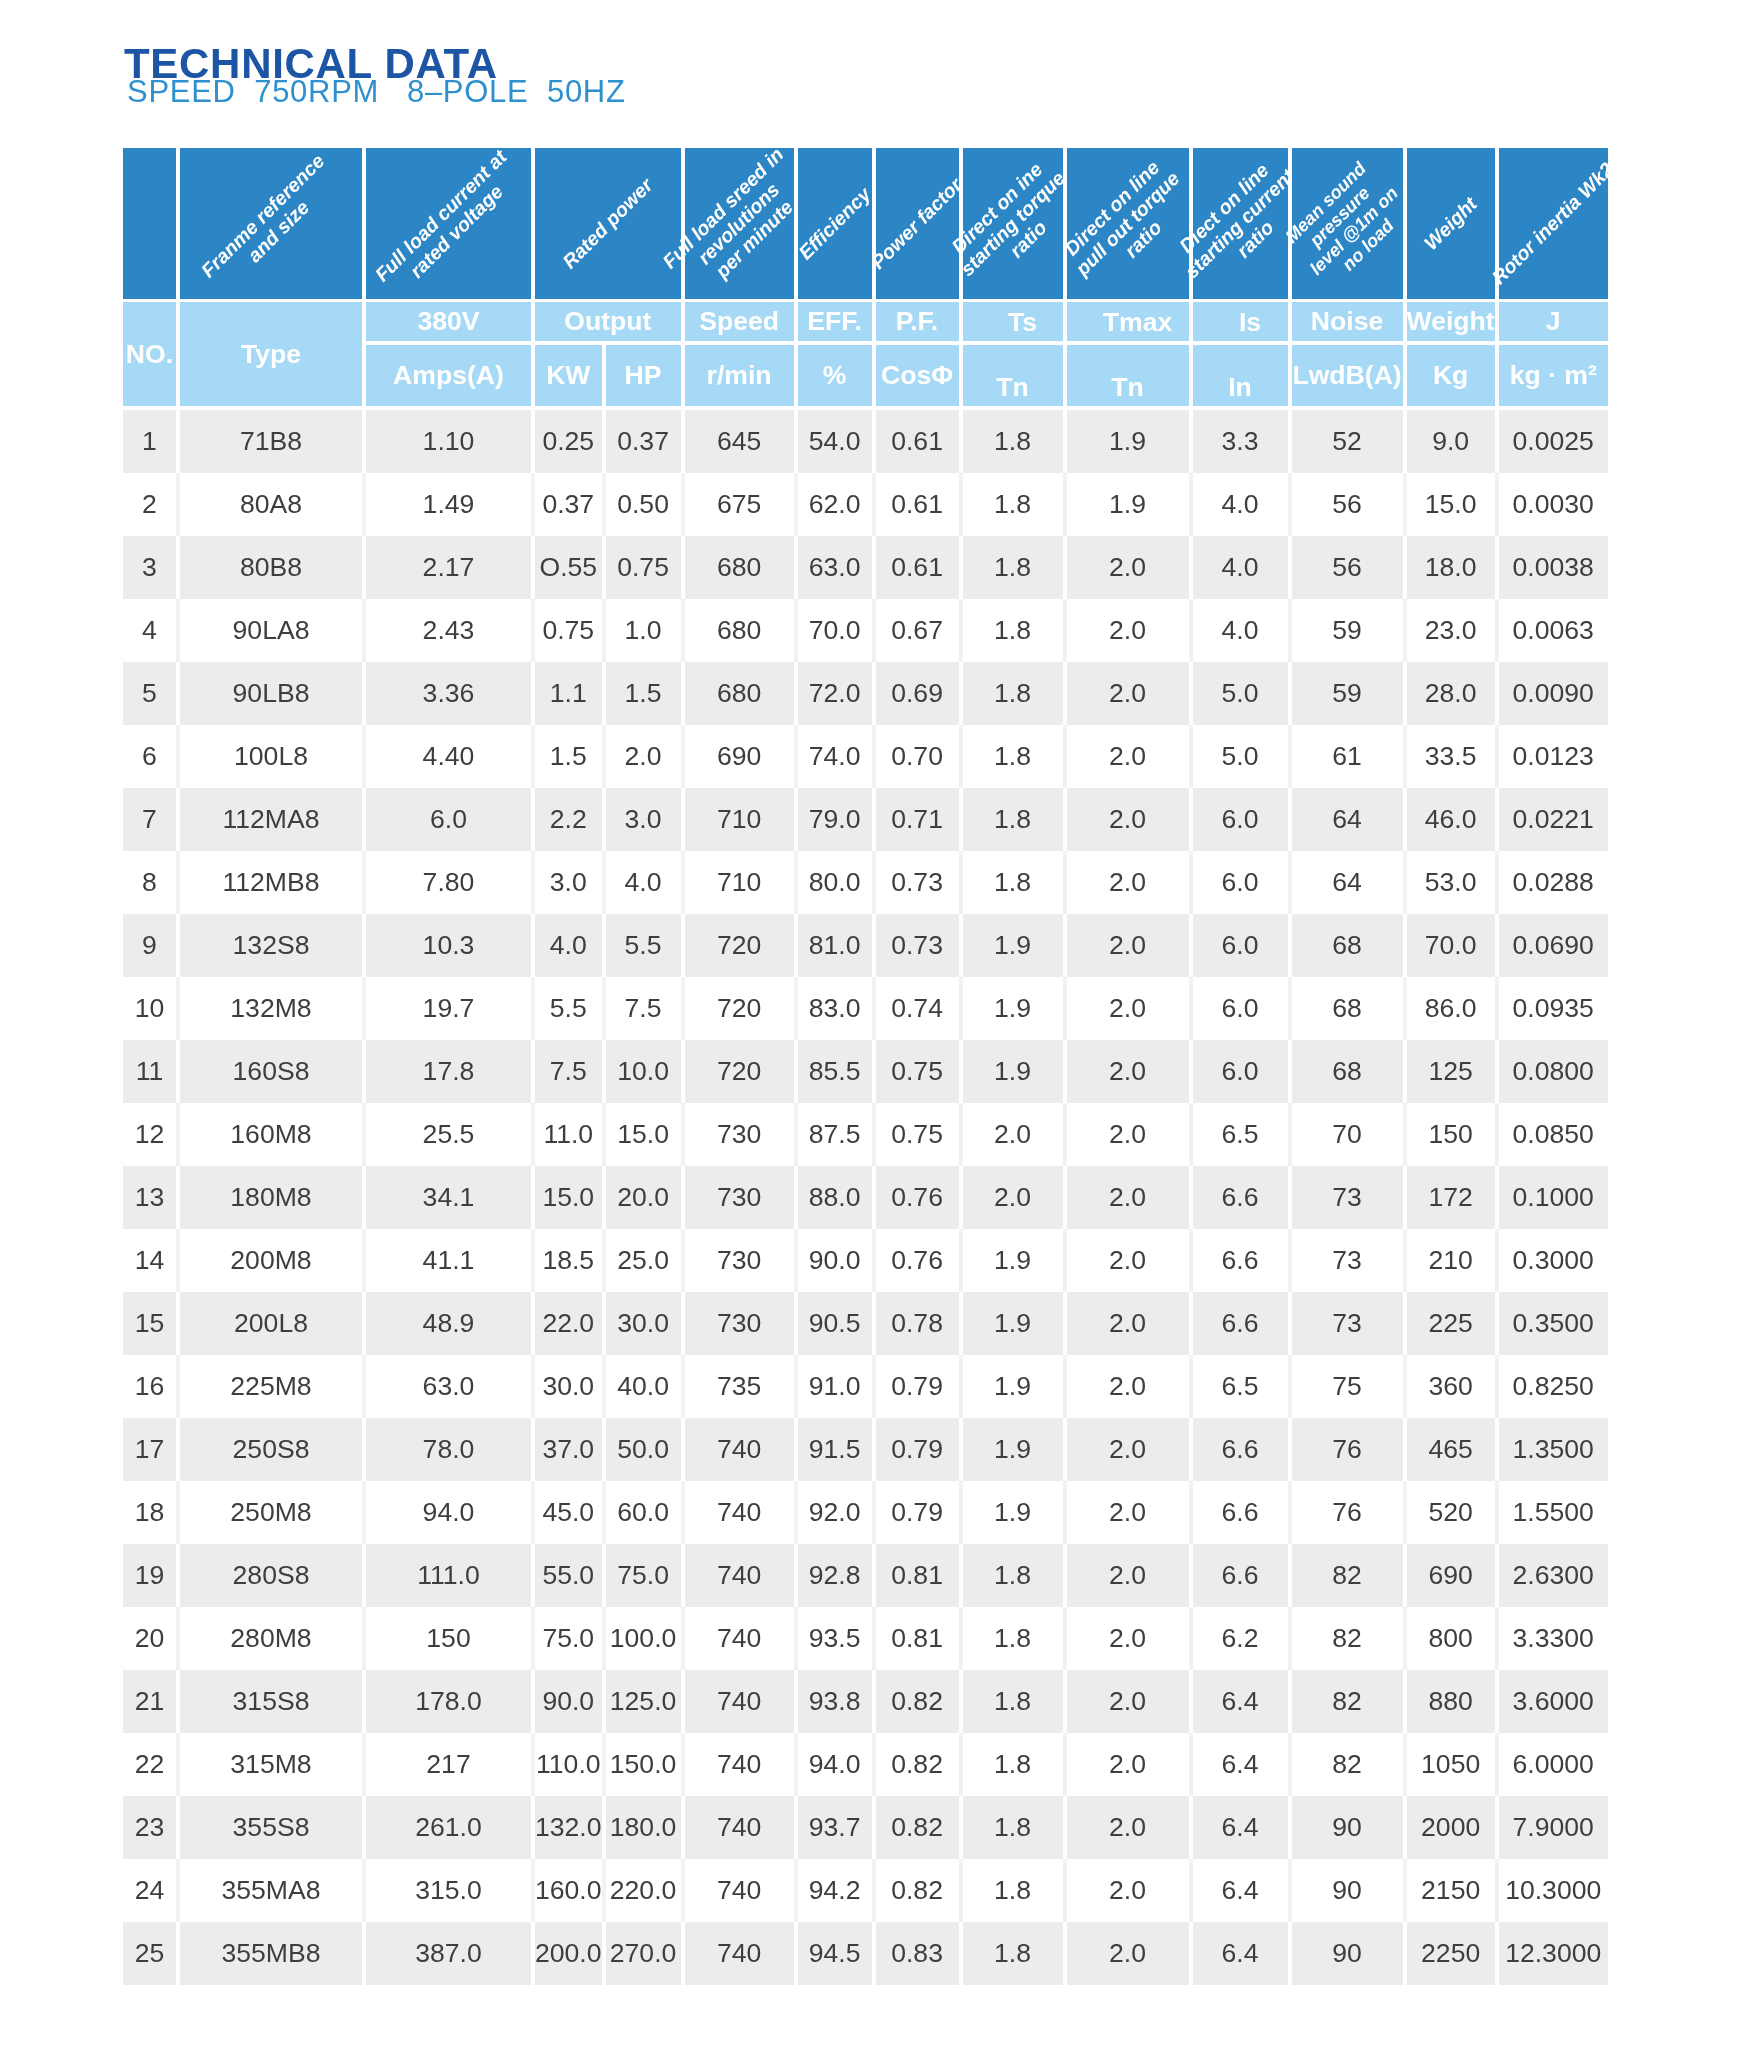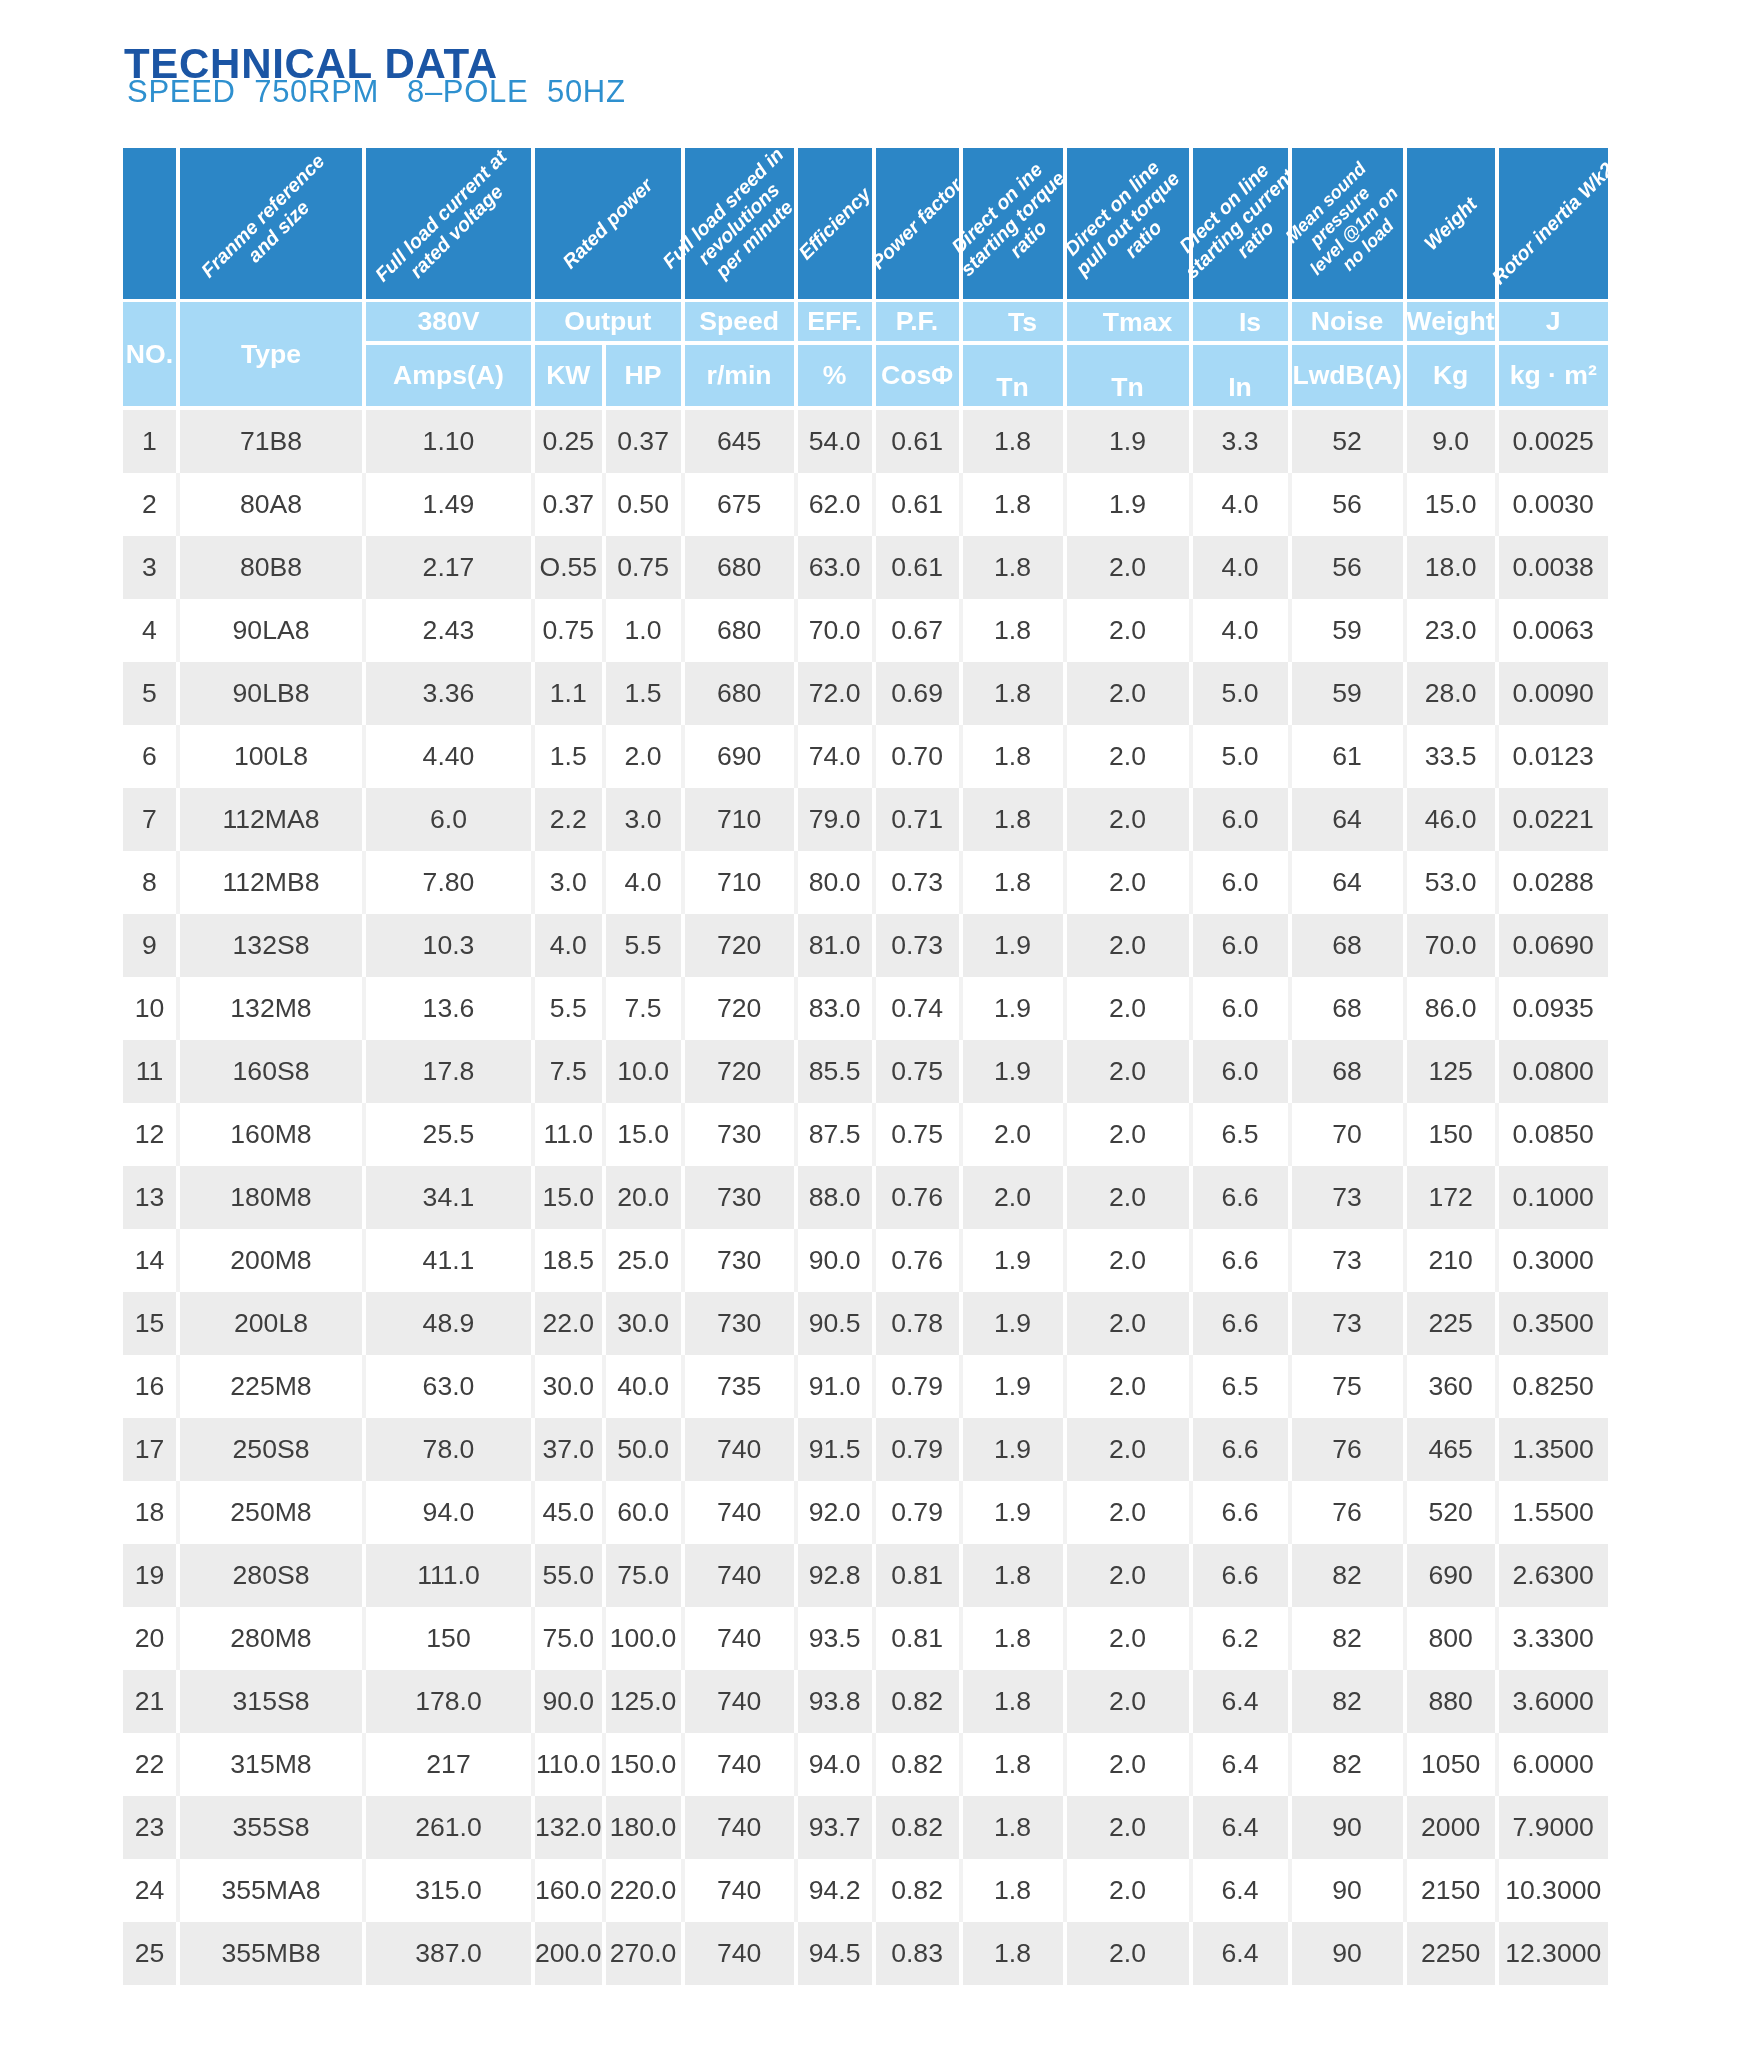--- a/index.html
+++ b/index.html
@@ -308,21 +308,21 @@
           <td>1.9</td>
           <td>2.0</td>
           <td>6.0</td>
           <td>68</td>
           <td>70.0</td>
           <td>0.0690</td>
         </tr>
         <tr class="even">
           <td>10</td>
           <td>132M8</td>
-          <td>13.6</td>
+          <td>19.7</td>
           <td>5.5</td>
           <td>7.5</td>
           <td>720</td>
           <td>83.0</td>
           <td>0.74</td>
           <td>1.9</td>
           <td>2.0</td>
           <td>6.0</td>
           <td>68</td>
           <td>86.0</td>

